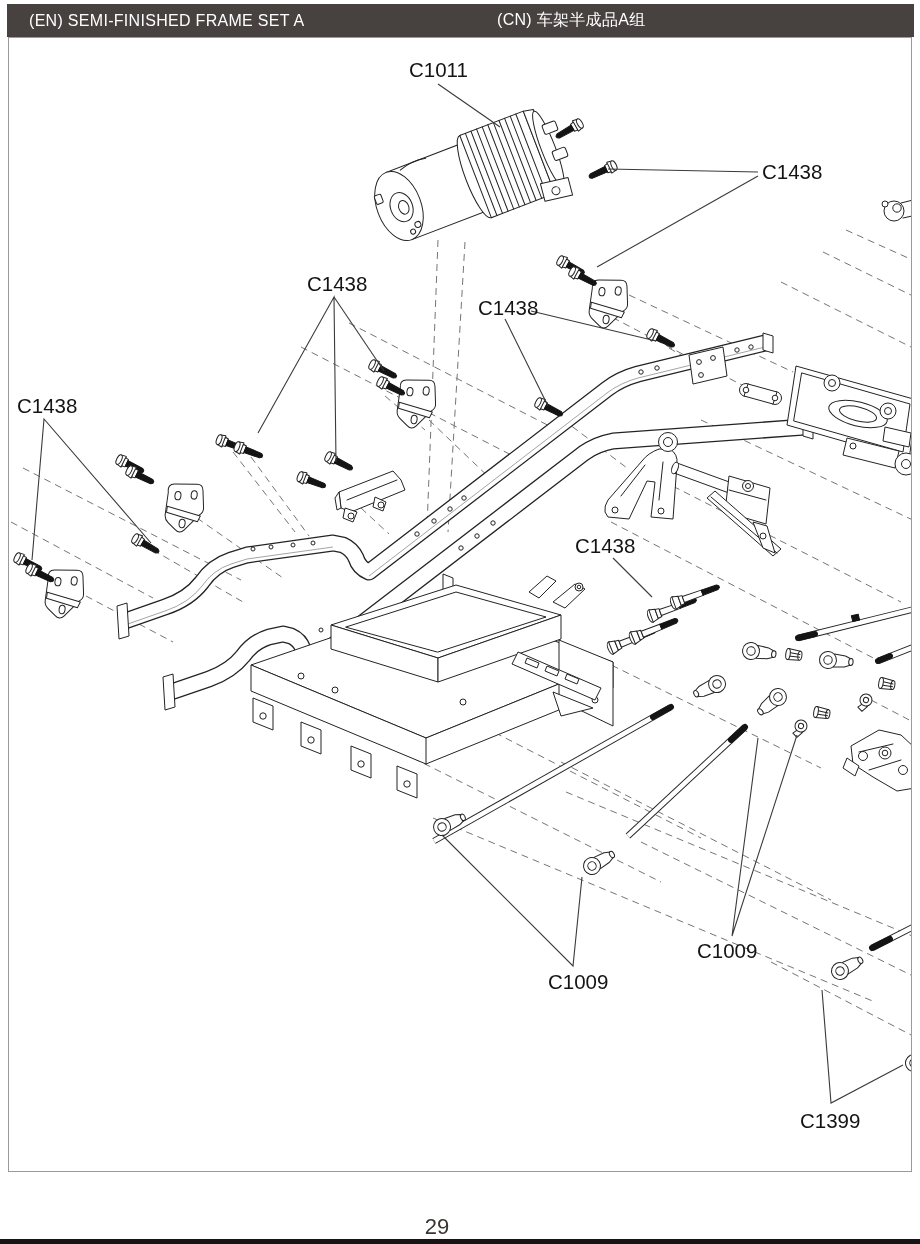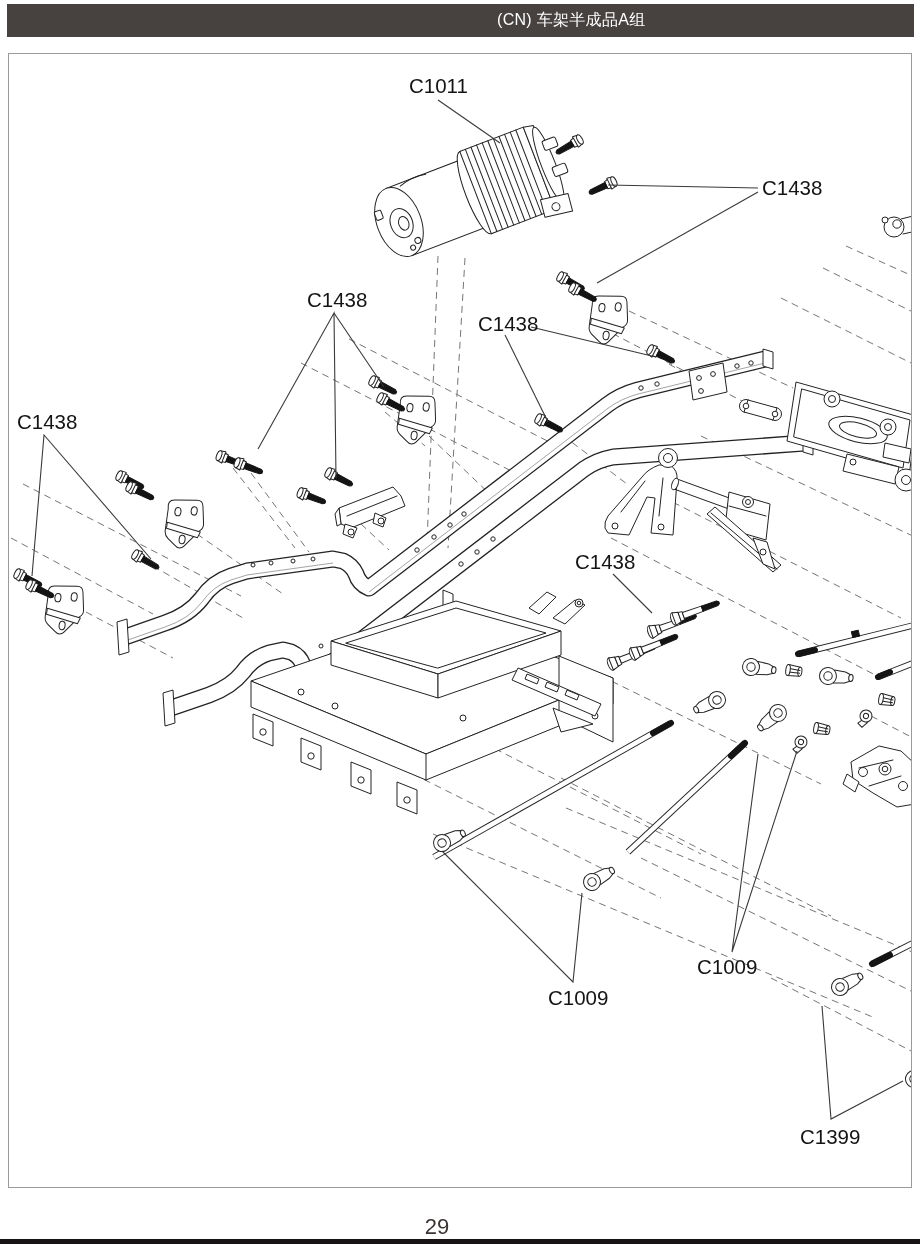--- a/index.html
+++ b/index.html
@@ -4,37 +4,38 @@
 <style>
   html,body{margin:0;padding:0;background:#ffffff;}
   body{width:920px;height:1244px;position:relative;overflow:hidden;
        font-family:"Liberation Sans","DejaVu Sans",sans-serif;}
   .header-bar{position:absolute;left:7px;top:4px;width:907px;height:33px;
       background:#474140;color:#ffffff;display:flex;align-items:center;
       font-size:16px;letter-spacing:.3px;}
   .header-bar .en{position:absolute;left:22px;white-space:nowrap;}
   .header-bar .cn{position:absolute;left:490px;white-space:nowrap;}
   .frame{position:absolute;left:8px;top:37px;width:904px;height:1135px;
-      border:1px solid #9a9a9a;box-sizing:border-box;background:#fff;overflow:hidden;margin-top:16px;}
+      border:1px solid #9a9a9a;box-sizing:border-box;background:#fff;overflow:hidden;}
   .frame svg{position:absolute;left:0;top:0;}
   .page-num{position:absolute;left:392px;top:1208px;width:90px;text-align:center;
       font-size:22px;color:#3a3433;margin-top:6px;}
   .bottom-bar{position:absolute;left:0;bottom:0;width:920px;height:5px;background:#181314;}
   
   .wt{fill:#ffffff;stroke:#232323;stroke-width:1;stroke-linejoin:round;}
   .ln{fill:none;stroke:#232323;stroke-width:1;stroke-linejoin:round;stroke-linecap:round;}
   .bk{fill:#141414;stroke:#141414;stroke-width:1;stroke-linejoin:round;}
   .dash{fill:none;stroke:#757575;stroke-width:1;stroke-dasharray:7 5;}
   .ldr{fill:none;stroke:#3a3a3a;stroke-width:1.1;}
   .lbl{font-family:"Liberation Sans","DejaVu Sans",sans-serif;font-size:20.5px;fill:#141414;}
 </style>
 </head>
 <body>
 
 <div class="header-bar">
+  <span class="en">(EN) SEMI-FINISHED FRAME SET A</span>
   <span class="cn">(CN) 车架半成品A组</span>
 </div>
 
 <div class="frame">
 <svg width="904" height="1135" viewBox="8 38 904 1135">
 
   <defs>
     <g id="screwS">
       <path class="wt" d="M-1,-5 Q-3.5,0 -1,5 L4,6 Q6.5,0 4,-6 Z"></path>
       <ellipse class="wt" cx="-1" cy="0" rx="2.4" ry="5.2"></ellipse>

